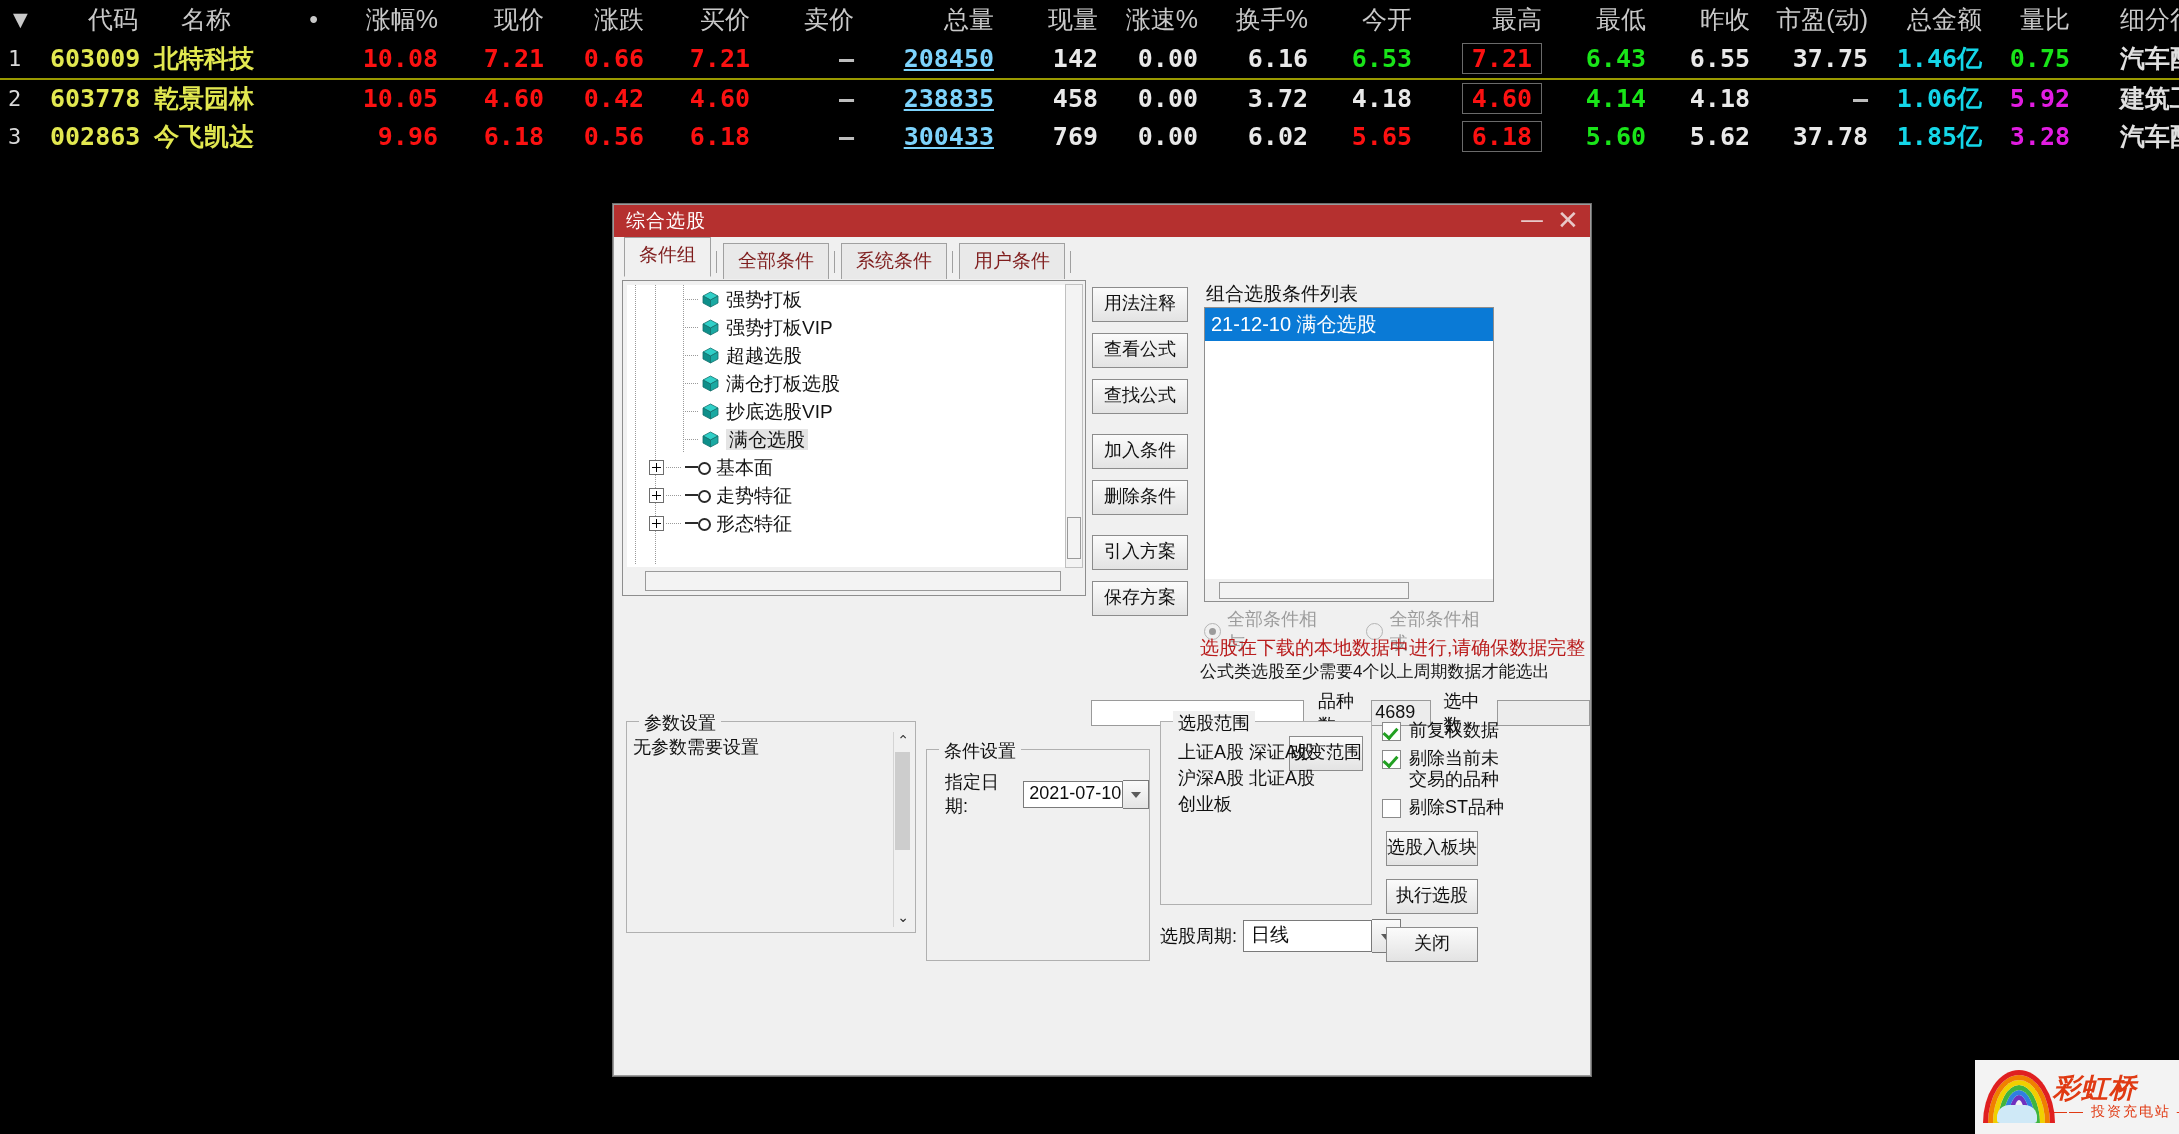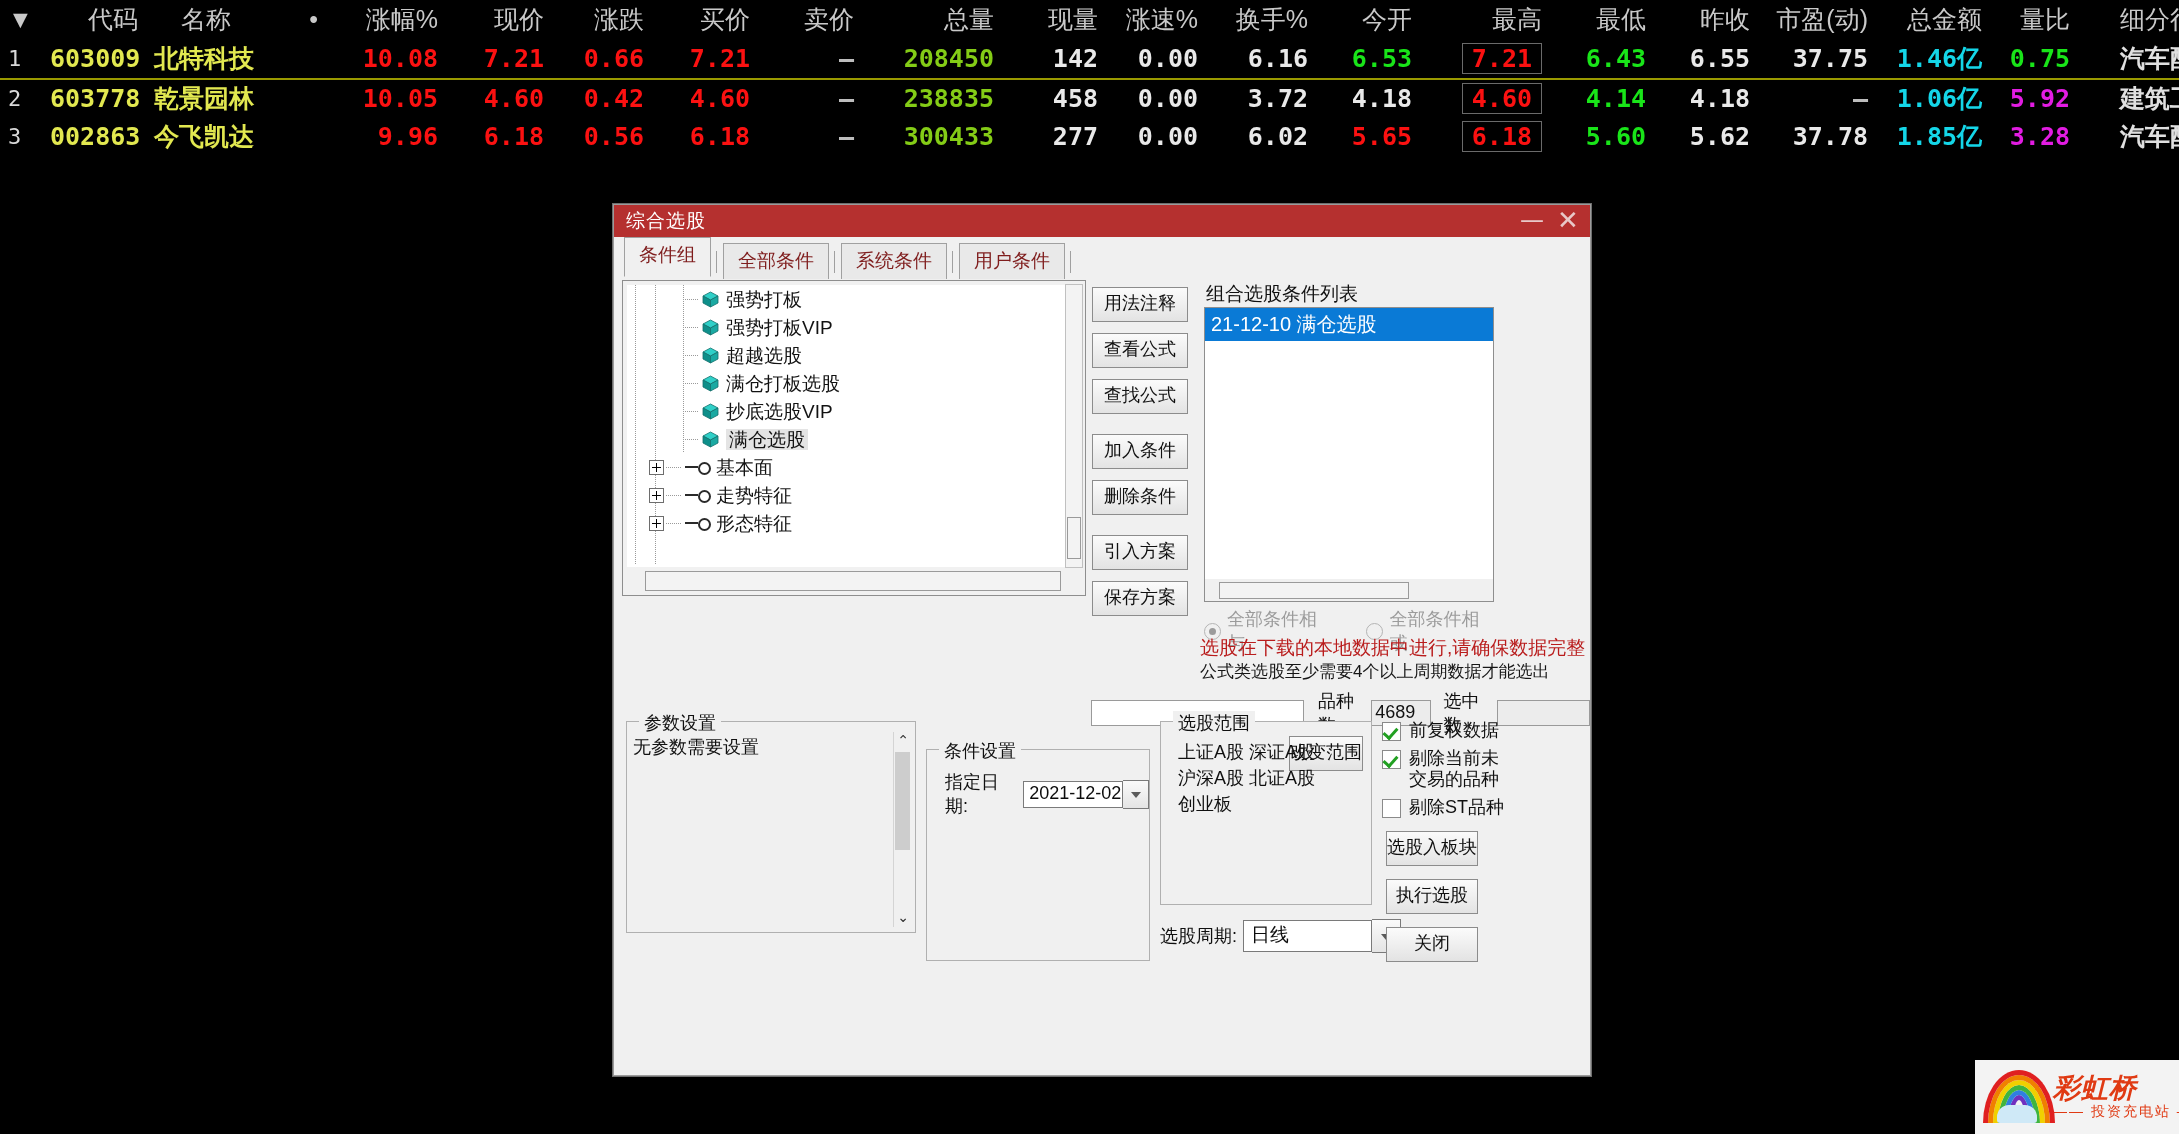--- a/index.html
+++ b/index.html
@@ -28,21 +28,21 @@
     font-size:25px;font-weight:bold;padding:2px 8px 3px 8px;
     text-align:right;white-space:nowrap;
   }
   .q-idx{color:#d8d8d8;text-align:left !important;font-weight:normal !important;font-size:22px !important;}
   .q-code{color:#e2e850;}
   .q-name{color:#e2e850;text-align:left !important;
           font-family:"Liberation Sans","DejaVu Sans",sans-serif;}
   .q-red{color:#fb1111;}
   .q-green{color:#19e519;}
   .q-white{color:#e9e9e9;}
-  .q-yellow{color:#84cc16;}
+  .q-yellow{color:#7dd3fc;text-decoration:underline;}
   .q-cyan{color:#14d6e8;}
   .q-magenta{color:#e21ce2;}
   .q-gray{color:#bdbdbd;}
   .q-text{color:#e0e0e0;font-family:"Liberation Sans","DejaVu Sans",sans-serif;}
   .q-hi-box{display:inline-block;border:1px solid #6a6a6a;padding:0px 9px;}
   tr.row-sel td{border-bottom:2px solid #9a9a00;}
   .hdr-arrow{color:#d0d0d0;font-size:18px;}
 
   
   col.c-idx{width:42px}  col.c-code{width:104px} col.c-name{width:120px}
@@ -436,21 +436,21 @@
           <td class="q-idx">3</td>
           <td class="q-code">002863</td>
           <td class="q-name">今飞凯达</td>
           <td class="q-white"></td>
           <td class="q-red">9.96</td>
           <td class="q-red">6.18</td>
           <td class="q-red">0.56</td>
           <td class="q-red">6.18</td>
           <td class="q-gray">–</td>
           <td class="q-yellow">300433</td>
-          <td class="q-white">277</td>
+          <td class="q-white">769</td>
           <td class="q-white">0.00</td>
           <td class="q-white">6.02</td>
           <td class="q-red">5.65</td>
           <td><span class="q-hi-box q-red">6.18</span></td>
           <td class="q-green">5.60</td>
           <td class="q-white">5.62</td>
           <td class="q-white">37.78</td>
           <td class="q-cyan">1.85亿</td>
           <td class="q-magenta">3.28</td>
           <td class="q-text">汽车配件</td>
@@ -646,21 +646,21 @@
         <div class="sb-arrow">⌃</div>
         <div id="param-thumb"></div>
         <div class="sb-arrow" style="position:absolute;bottom:0;left:0;">⌄</div>
       </div>
     </div>
 
     <div class="grp" id="grp-cond">
       <span class="grp-title">条件设置</span>
       <div id="date-row">
         <span>指定日期:</span>
-        <div id="date-input">2021-12-02</div>
+        <div id="date-input">2021-07-10</div>
         <div id="date-drop">
           <span class="caret"></span>
         </div>
       </div>
     </div>
 
     <div class="grp" id="grp-range">
       <span class="grp-title">选股范围</span>
       <div id="change-range-btn">改变范围</div>
       <div class="range-line" style="top:18px">上证A股 深证A股</div>

